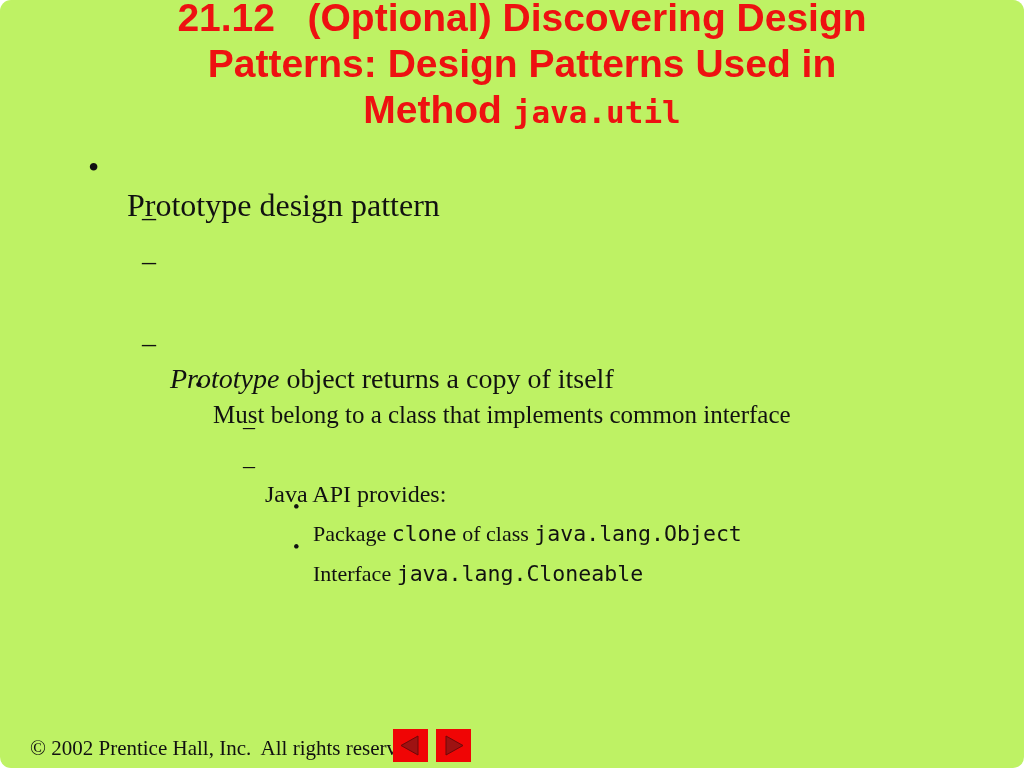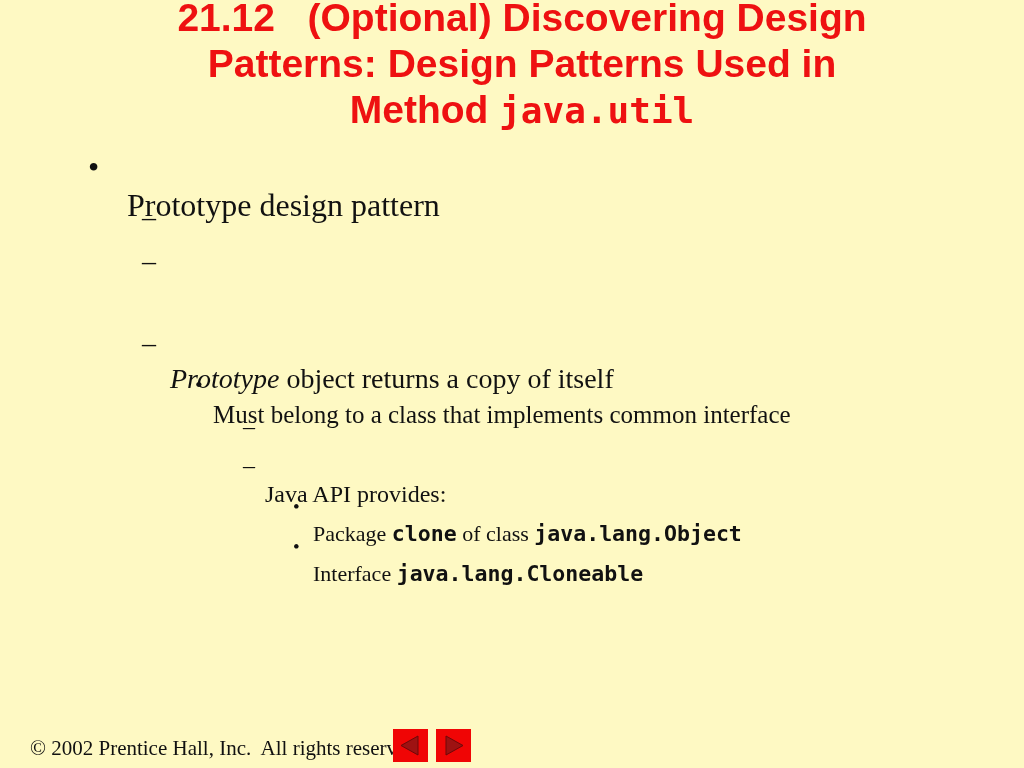--- a/index.html
+++ b/index.html
@@ -2,35 +2,35 @@
 <html><head>
 <meta charset="utf-8">
 <style>
   html,body{margin:0;padding:0;}
   body{
     width:1024px;height:768px;position:relative;overflow:hidden;
     background:#ffffff;
     font-family:"Liberation Serif", serif;
     color:#111111;
   }
-  .slide{position:absolute;inset:0;background:#fef9c3;}
+  .slide{position:absolute;inset:0;background:#bef264;border-radius:11px;}
 
   
   .title{
     position:absolute;top:-5px;left:20px;right:0;
     text-align:center;
     font-family:"Liberation Sans", sans-serif;
     font-weight:bold;
     font-size:39px;line-height:46px;
     color:#ee1111;
   }
   .title-line{white-space:pre-wrap;}
   .title .code{
     font-family:"DejaVu Sans Mono", monospace;
-    font-weight:bold;font-size:36px;
+    font-weight:bold;font-size:31px;
   }
 
   
   .bullet-item{position:absolute;left:0;right:12px;white-space:pre-line;}
   .marker{position:absolute;top:0;}
   .lvl1{font-size:32px;line-height:38px;padding-left:127px;}
   .lvl1 .marker{left:88px;}
   .lvl2{font-size:28px;line-height:36px;padding-left:170px;}
   .lvl2 .marker{left:142px;}
   .lvl3{font-size:25px;line-height:30px;padding-left:213px;}
@@ -46,21 +46,21 @@
   .b3{top:325px;}
   .b4{top:370px;}
   .b5{top:412px;}
   .b6{top:451px;}
   .b7{top:493px;}
   .b8{top:533px;}
 
   .italic{font-style:italic;margin-top:29px;}
   .code-inline{
     font-family:"DejaVu Sans Mono", monospace;
-    font-weight:bold;
+    font-weight:normal;
     font-size:0.98em;
   }
 
   
   .footer{
     position:absolute;left:30px;top:735px;
     font-size:21px;line-height:26px;
     white-space:pre-wrap;
     color:#111111;
   }

